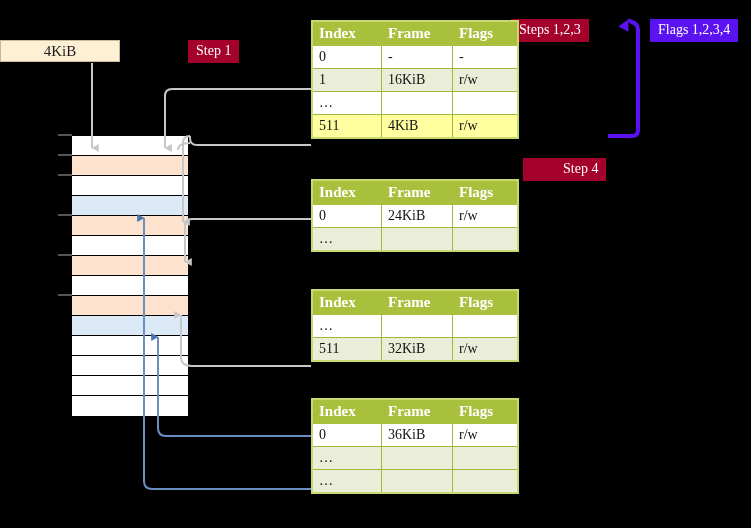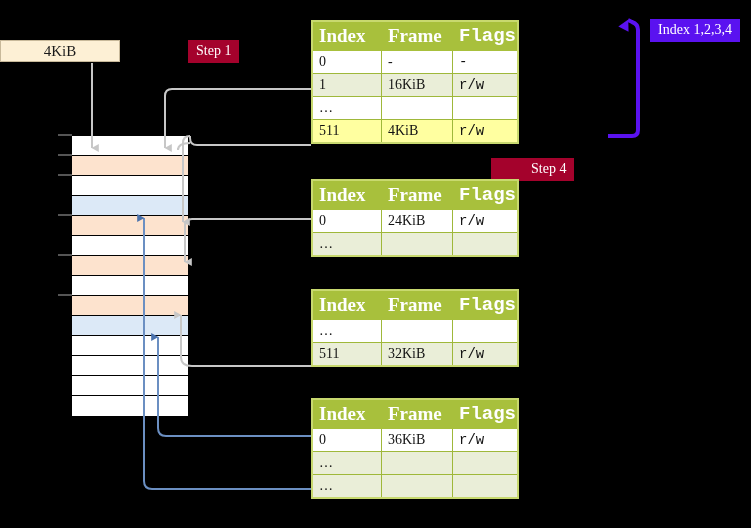--- a/index.html
+++ b/index.html
@@ -76,37 +76,37 @@
     font-size: 14px;
     table-layout: fixed;
   }
   .ptable th {
     background: #a8c03c;
     color: #ffffff;
     font-weight: bold;
     text-align: left;
     padding: 3px 6px;
     border: 1px solid #a8c03c;
-    font-size: 19px;
+    font-size: 15px;
   }
   .ptable td {
     padding: 3px 6px;
     border: 1px solid #9fb83a;
     color: #111111;
     height: 16px;
     vertical-align: middle;
     overflow: hidden;
     white-space: nowrap;
   }
   .ptable tr.odd td { background: #ffffff; }
   .ptable tr.even td { background: #eaeed8; }
   .ptable td.hl { background: #ffffa0 !important; }
   .col-index { width: 56px; }
   .col-frame { width: 58px; }
-  .col-flags { width: 52px; font-family: Liberation Mono, monospace; }
+  .col-flags { width: 52px; }
 </style>
 </head>
 <body>
 
 <div id="stage">
 
   <div class="sizebox" style="left:0px; top:40px; width:120px; height:22px;">
     <span>4KiB</span>
   </div>
 
@@ -123,24 +123,27 @@
       <div class="memrow" style="height: 20px; background: rgb(220, 233, 247);"></div>
       <div class="memrow" style="height: 20px; background: rgb(255, 255, 255);"></div>
       <div class="memrow" style="height: 20px; background: rgb(255, 255, 255);"></div>
       <div class="memrow" style="height: 20px; background: rgb(255, 255, 255);"></div>
       <div class="memrow" style="height: 20px; background: rgb(255, 255, 255);"></div>
     </div>
 
   <div class="badge badge-red" style="left:188px; top:40px;">
     <span>Step 1</span>
   </div>
+  <div class="badge badge-red" style="left:511px; top:19px;">
+    <span>Steps 1,2,3</span>
+  </div>
   <div class="badge badge-blue" style="left:650px; top:19px;">
-    <span>Index 1,2,3,4</span>
-  </div>
-  <div class="badge badge-red" style="left:491px; top:158px;padding-left:40px;">
+    <span>Flags 1,2,3,4</span>
+  </div>
+  <div class="badge badge-red" style="left:523px; top:158px;padding-left:40px;">
     <span>Step 4</span>
   </div>
 
   <table class="ptable" id="tbl0" style="left:311px; top:20px; width:170px;">
       <thead>
         <tr>
           <th class="col-index">Index</th>
           <th class="col-frame">Frame</th>
           <th class="col-flags">Flags</th>
         </tr>

